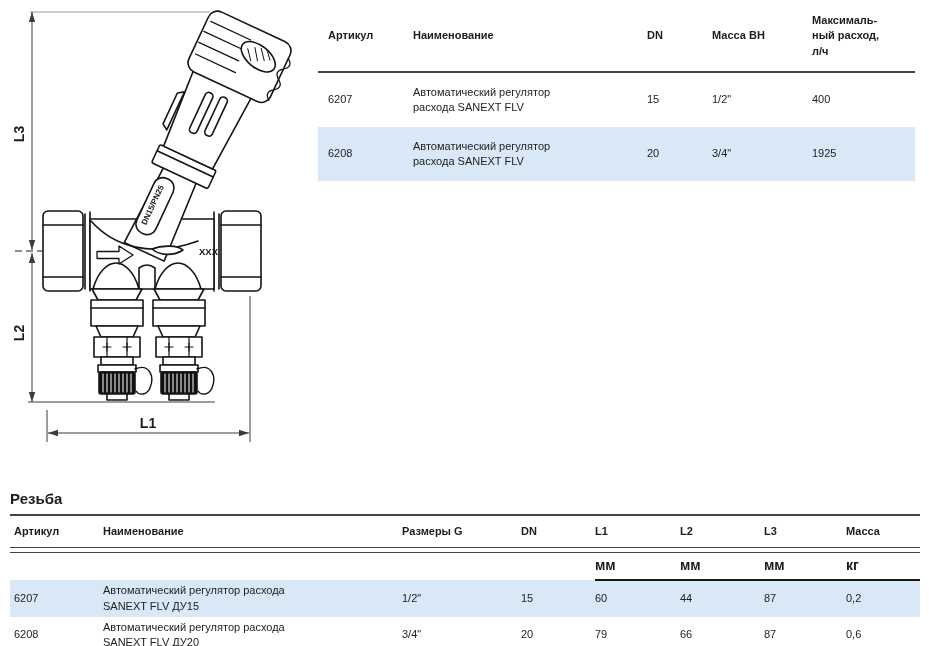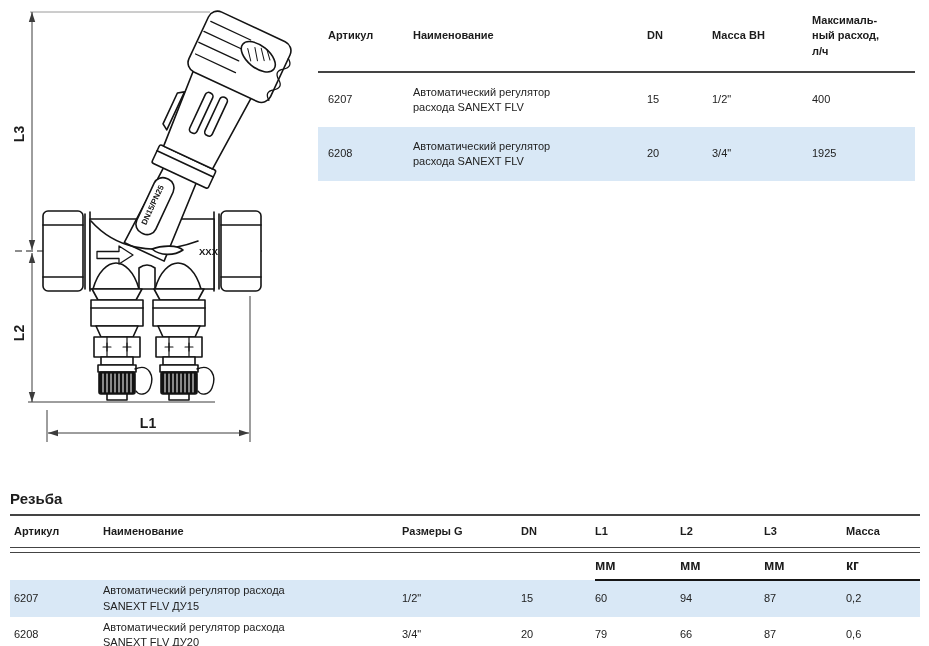--- a/index.html
+++ b/index.html
@@ -215,21 +215,21 @@
       </tr>
     </thead>
     <tbody>
       <tr class="hl">
         <td class="first">6207</td>
         <td class="prewrap">Автоматический регулятор расхода
 SANEXT FLV ДУ15</td>
         <td>1/2"</td>
         <td>15</td>
         <td>60</td>
-        <td>94</td>
+        <td>44</td>
         <td>87</td>
         <td>0,2</td>
       </tr>
       <tr>
         <td class="first">6208</td>
         <td class="prewrap">Автоматический регулятор расхода
 SANEXT FLV ДУ20</td>
         <td>3/4"</td>
         <td>20</td>
         <td>79</td>

